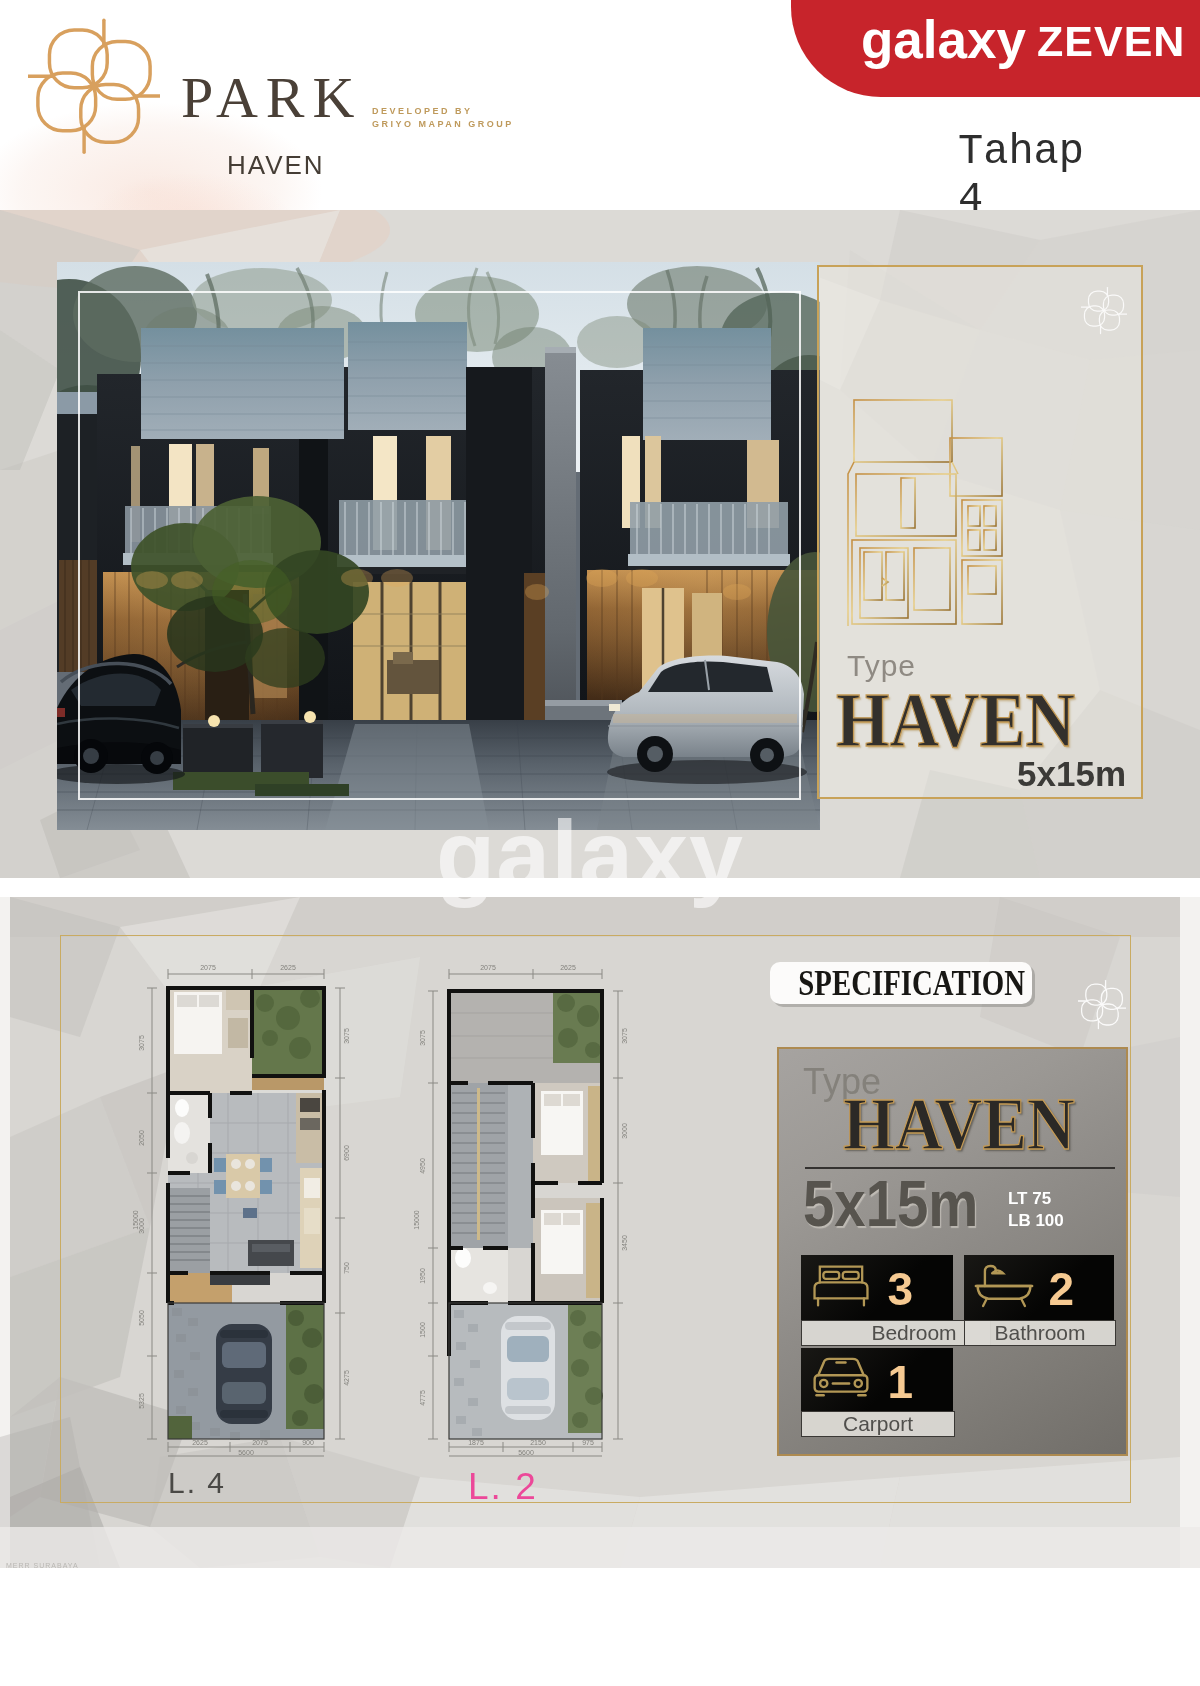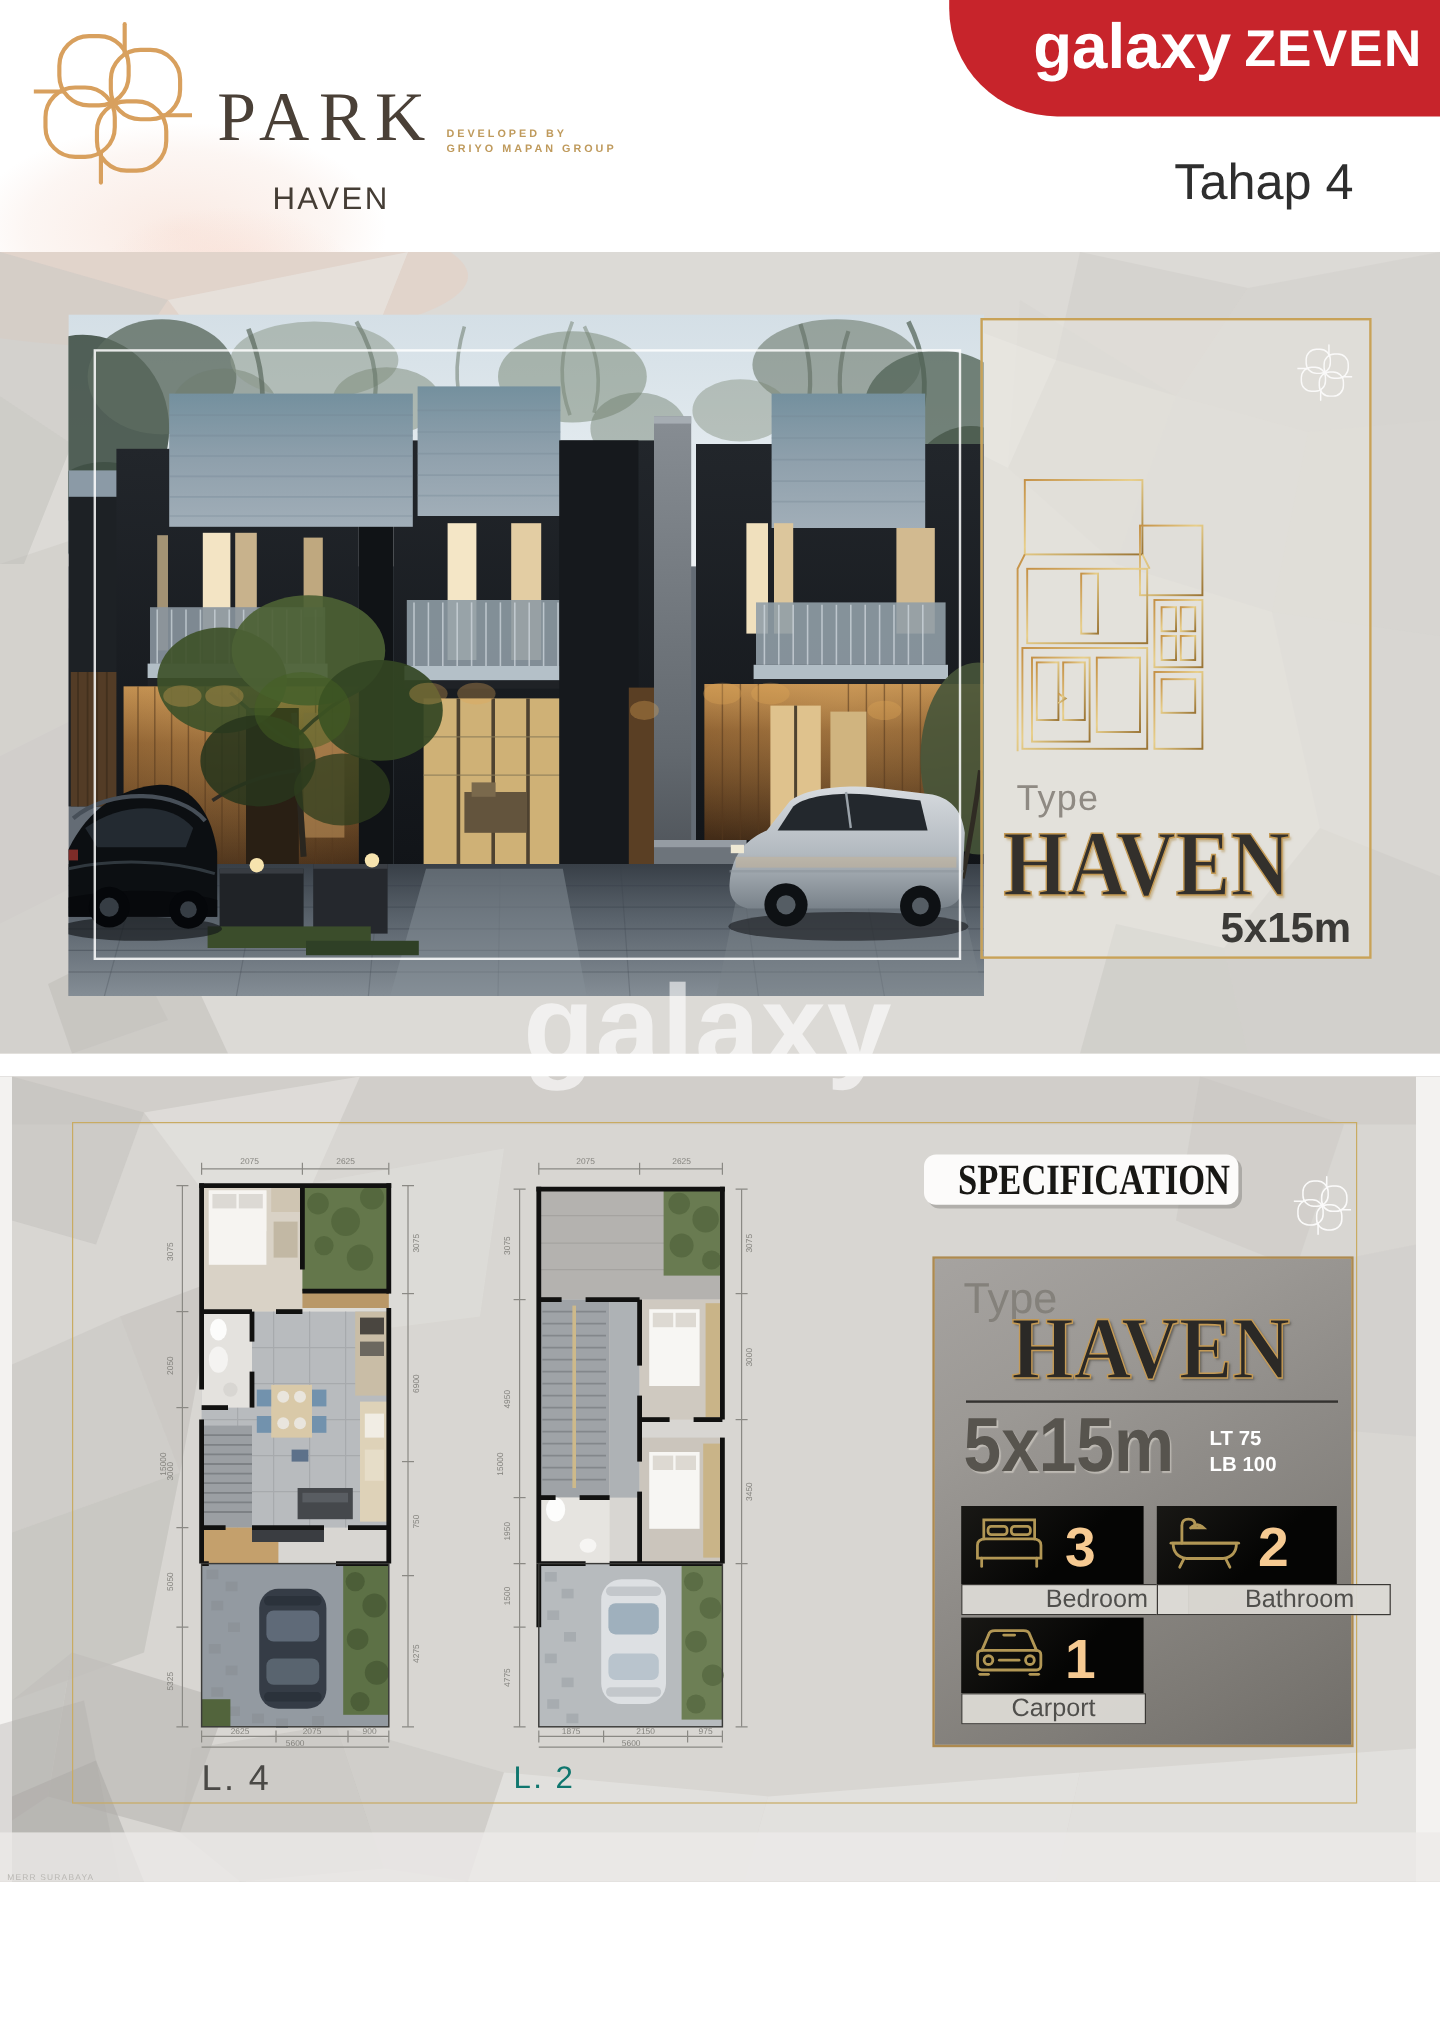--- a/index.html
+++ b/index.html
@@ -17,21 +17,21 @@
      letter-spacing:4px;color:#4a4037;}
   #t-park{left:181px;top:64px;font-family:"Liberation Serif",serif;font-size:58px;
      letter-spacing:8px;color:#4a4037;}
   #t-dev{left:372px;top:105px;font-size:9px;font-weight:bold;letter-spacing:2.5px;
      color:#bf9a5c;line-height:13px;}
   #t-merr{left:227px;top:150px;font-size:26px;letter-spacing:2px;color:#453d35;}
   #redbanner{left:791px;top:0;width:409px;height:97px;background:#c7242b;
      border-bottom-left-radius:90px;color:#fff;white-space:nowrap;}
   #redbanner .g{position:absolute;left:70px;top:9px;font-size:53px;font-weight:bold;letter-spacing:0px;}
   #redbanner .z{position:absolute;left:246px;top:17px;font-size:43px;font-weight:bold;letter-spacing:1px;}
-  #tahap{left:958px;top:128px;width:170px;text-align:right;font-size:42px;color:#2e2e2e;}
+  #tahap{left:958px;top:128px;width:170px;text-align:left;font-size:42px;color:#2e2e2e;font-family:Liberation Mono, monospace;}
 
   
   #band1{left:0;top:210px;width:1200px;height:668px;background:#dcdad6;}
   #band2{left:0;top:897px;width:1200px;height:671px;background:#d8d6d2;}
   .tex{position:absolute;left:0;top:0;}
 
   
   #photo{left:57px;top:262px;width:763px;height:568px;}
 
   
@@ -45,21 +45,21 @@
      text-shadow:2px 2px 2px rgba(180,150,90,.55);}
   #rp-size{left:0px;top:487px;width:307px;text-align:right;font-size:35px;font-weight:bold;color:#3b3a37;}
 
   #wm{left:436px;top:799px;font-size:97px;font-weight:bold;color:rgba(255,255,255,.6);letter-spacing:1px;}
 
   
   #goldframe2{left:60px;top:935px;width:1069px;height:566px;border:1.5px solid #c9ab62;}
   #plan1{left:130px;top:958px;}
   #plan2{left:408px;top:958px;}
   #lab1{left:168px;top:1466px;font-size:30px;color:#4a4946;letter-spacing:2px;}
-  #lab2{left:428px;top:1466px;font-size:26px;color:#0f766e;letter-spacing:2px;}
+  #lab2{left:468px;top:1466px;font-size:37px;color:#ec4899;letter-spacing:2px;}
   #specbox{left:770px;top:962px;width:262px;height:42px;background:#fcfbfa;
      box-shadow:3px 3px 0 rgba(60,58,54,.25);
      font-family:"Liberation Serif",serif;font-size:36px;font-weight:bold;letter-spacing:0px;
      color:#181714;text-align:center;line-height:42px;border-radius:10px;}
   #specin{display:inline-block;transform:scaleX(.8);transform-origin:center;}
   #sp-logo{left:1078px;top:978px;color:#ffffff;opacity:.9;}
 
   
   #specpanel{left:777px;top:1047px;width:347px;height:405px;border:2px solid #ad8a50;
      background:linear-gradient(150deg,#a6a3a0 0%,#9b9894 28%,#8d8a86 52%,#807d78 75%,#716e69 100%);}
@@ -73,21 +73,21 @@
      text-shadow:1.5px 1.5px 1px rgba(250,245,235,.4);}
   #pp-lt{left:229px;top:139px;font-size:17px;font-weight:bold;color:#ffffff;line-height:22px;position:absolute;letter-spacing:0px;}
   .sbox{position:absolute;background:linear-gradient(135deg,#191815,#050504 60%);}
   .sbox .ico{position:absolute;left:10px;top:7px;}
   .sbox .num{position:absolute;right:40px;top:7px;font-size:46px;font-weight:bold;color:#f6ca92;}
   .slab{position:absolute;background:rgba(219,217,212,.95);border:1.5px solid #3a3835;
      text-align:center;font-size:21px;color:#504f4c;}
   #b-bed{left:22px;top:206px;width:152px;height:65px;}
   #l-bed{left:22px;top:271px;width:152px;height:24px;line-height:24px;padding-left:36px;}
   #b-bath{left:185px;top:206px;width:150px;height:65px;}
-  #l-bath{left:185px;top:271px;width:150px;height:24px;line-height:24px;padding-left:43px;}
+  #l-bath{left:185px;top:271px;width:150px;height:24px;line-height:24px;}
   #b-car{left:22px;top:299px;width:152px;height:63px;}
   #l-car{left:22px;top:362px;width:152px;height:24px;line-height:24px;}
 </style>
 </head>
 <body>
 <div id="page">
 
   <svg width="0" height="0" style="position:absolute">
     <defs>
       <symbol id="cpmark" viewBox="0 0 160 160">

